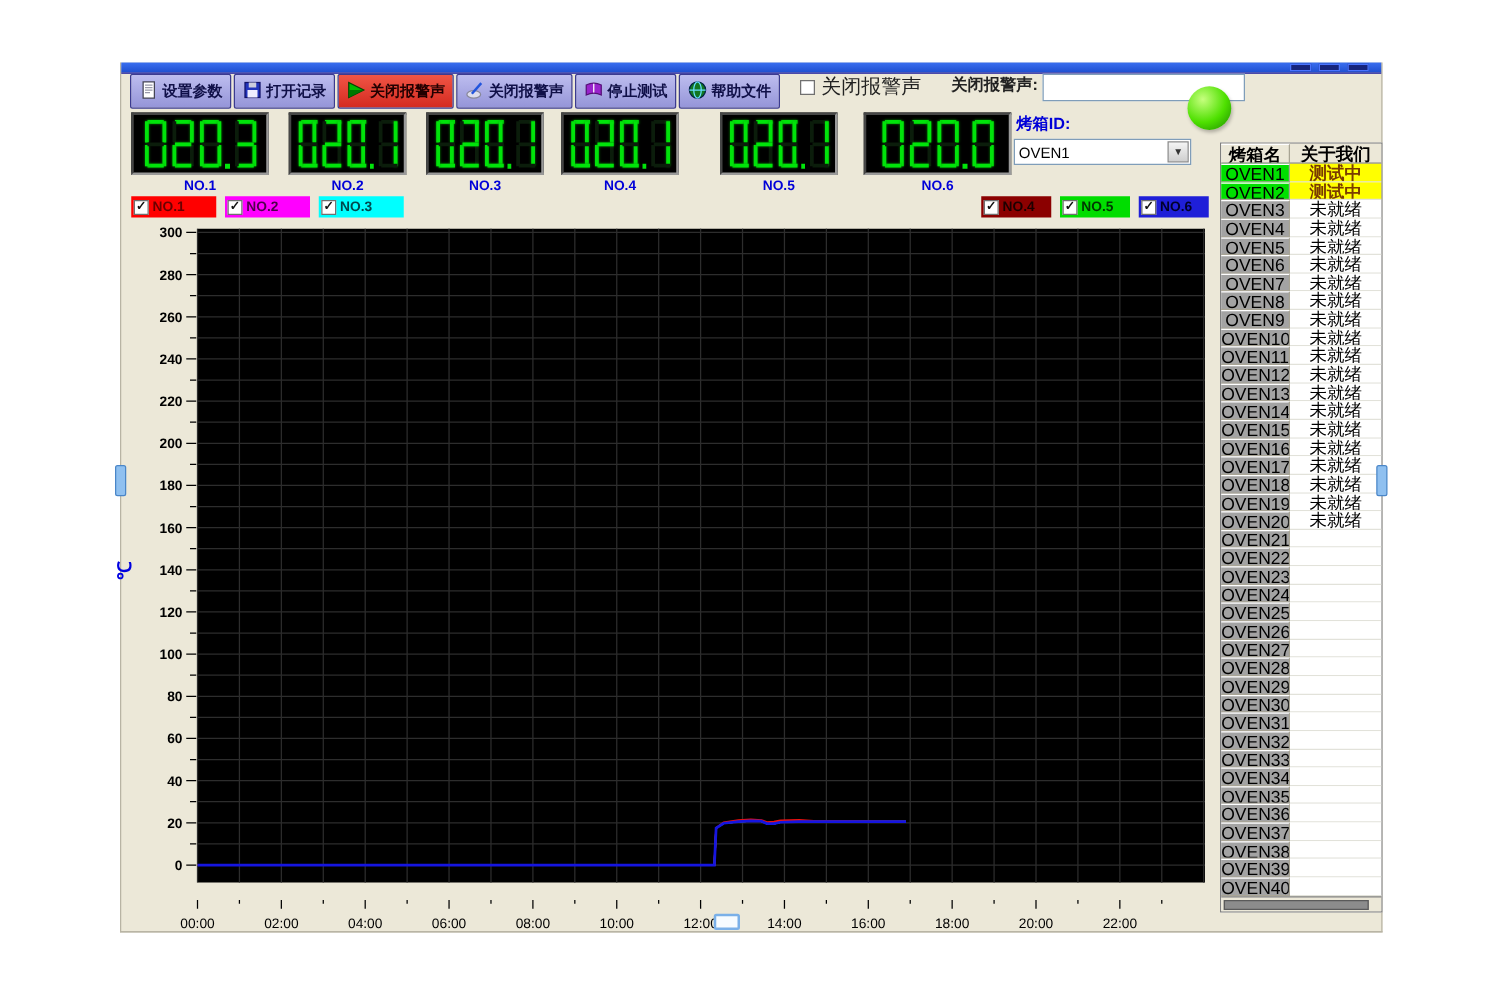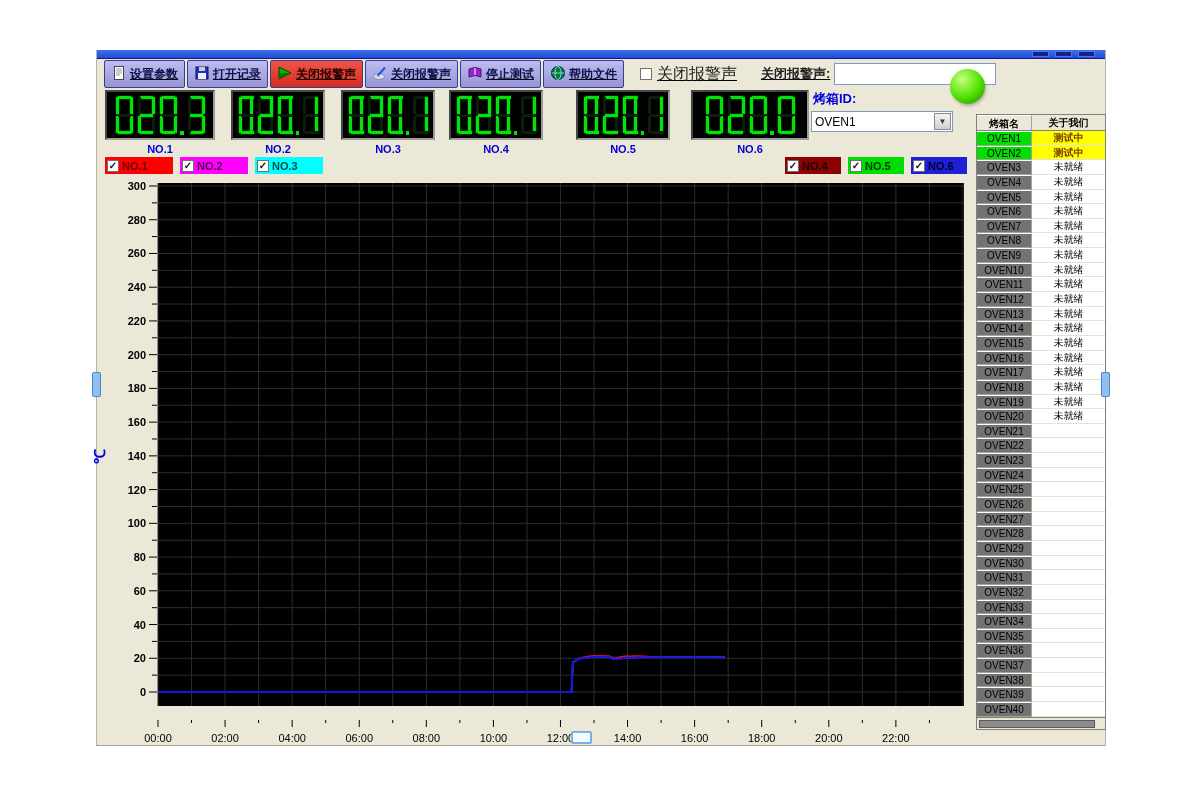--- a/index.html
+++ b/index.html
@@ -12,21 +12,21 @@
          border-bottom:1px solid #a8a494; }
 
   
   .titlebar { position:absolute; left:0; top:0; width:100%; height:8px;
               background:linear-gradient(#3a6ff0,#1f4fd0); }
   .winbtn { position:absolute; top:1px; width:17px; height:6px; background:#16247c;
             border:1px solid #4a74ff; }
 
   
   .toolbar { position:absolute; left:0; top:8px; width:100%; height:31px;
-             border-top:1px solid #15159a; display:flex; align-items:center; padding-left:7px;text-decoration:underline; }
+             border-top:1px solid #15159a; display:flex; align-items:flex-start; padding-left:7px; }
   .tbtn { height:28px; margin-right:2px; padding:0 6px; display:flex; align-items:center;
           background:linear-gradient(#bdbdef,#9595d8); border:1px solid #3b3b90;
           border-radius:2px; font-size:12px; font-weight:bold; color:#101048; cursor:pointer; }
   .tbtn.active { background:linear-gradient(#f05545,#d42a20); color:#200; }
   .tbtn svg { width:16px; height:16px; margin-right:3px; }
   .mute { display:flex; align-items:center; margin-left:14px; font-size:16px; color:#222; cursor:pointer; }
   .cbox { width:12px; height:12px; background:#fff; border:1px solid #707070; margin-right:5px;
           font-size:10px; line-height:10px; text-align:center; color:#111; }
   .bc-label { margin-left:24px; font-size:13px; font-weight:bold; color:#222; }
   .bc-input { margin-left:4px; width:162px; height:22px; border:1px solid #7f9db9;
@@ -69,24 +69,24 @@
                  font-size:13px; font-weight:bold; color:#0000d8; }
 
   .chart-svg { position:absolute; left:4px; top:130px; }
   .degc { position:absolute; left:0px; top:382px; width:24px; height:40px;
           transform:rotate(-90deg); color:#0000e0; font-size:15px; font-weight:bold; }
   .focusbox { position:absolute; left:474px; top:681px; width:21px; height:13px;
               border:2px solid #7ab0e8; background:#f6fbff; border-radius:2px; }
 
   
   .panel { position:absolute; left:879px; top:64px; width:130px; height:616px;
-           background:#fff; border:1px solid #808080; font-size:10px; }
+           background:#fff; border:1px solid #808080; font-size:14px; }
   .trow { display:flex; height:14.65px; line-height:14.65px; cursor:default; }
   .trow.hdr { height:16px; line-height:16px; }
-  .cell-n { width:55px; text-align:center; background:#737373;
+  .cell-n { width:55px; text-align:center; background:#a3a3a3;
             border-right:1px solid #a8a494; border-bottom:1px solid #a8a494;
             border-top:1px solid #fff; color:#000; overflow:hidden; }
   .trow.hdr .cell-n, .trow.hdr .cell-s { background:#ece8d8; font-weight:bold;
             border-bottom:1px solid #808080; }
   .cell-s { width:73px; text-align:center; background:#fff;
             border-bottom:1px solid #e2e2da; color:#000; overflow:hidden; }
   .trow.testing .cell-n { background:#00e000; }
   .trow.testing .cell-s { background:#ffff00; color:#7a3c00; font-weight:bold; }
   .hscroll { position:absolute; left:0; bottom:0; width:128px; height:12px;
              background:#ece8d8; border-top:1px solid #808080; }

